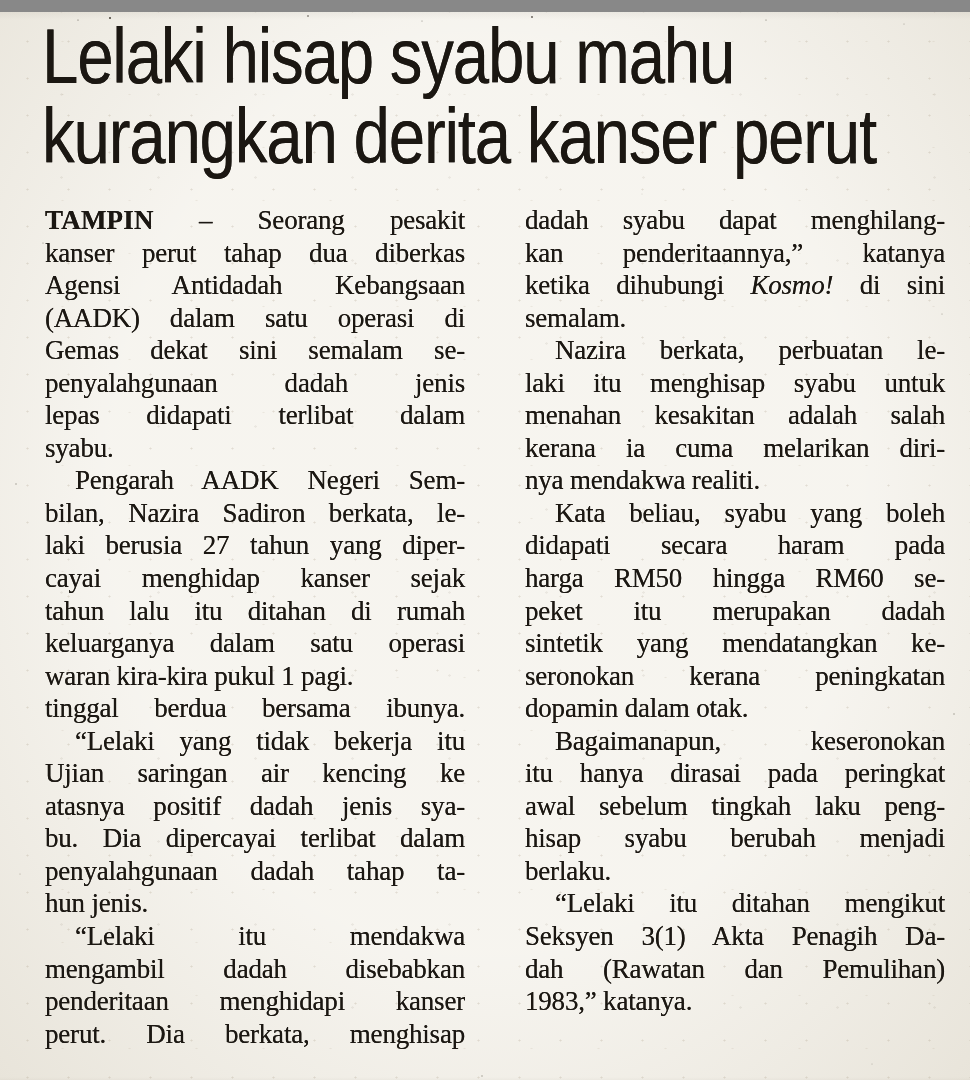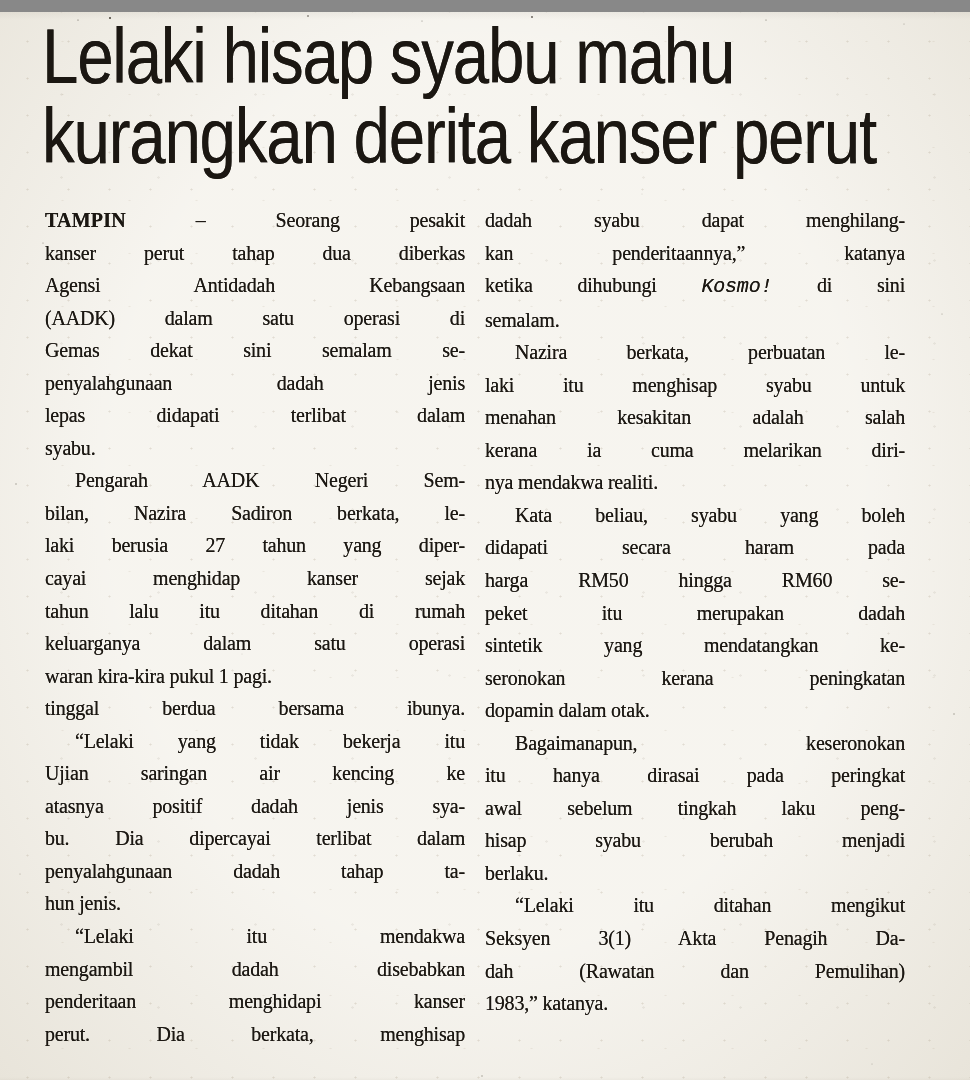--- a/index.html
+++ b/index.html
@@ -50,32 +50,32 @@
     letter-spacing:-1.5px;
     color:var(--ink,#1b1712);
     text-shadow:0 0 .7px rgba(27,23,18,.9);
     transform:scaleX(.84);transform-origin:left top;
     white-space:nowrap;
   }
   .headline .hl{display:block;}
   .col{
     position:absolute;top:192px;width:420px;
     font-family:"Liberation Serif",serif;
-    font-size:20px;line-height:32.55px;
+    font-size:27px;line-height:32.55px;
     color:var(--ink,#1b1712);
     text-shadow:0 0 .45px rgba(27,23,18,.85);
     letter-spacing:-.2px;
   }
   .col1{left:45px;}
-  .col2{left:485px;}
+  .col2{left:525px;}
   .line{text-align:justify;text-align-last:justify;}
   .line.flush{text-align-last:left;}
   .line.indent{text-indent:30px;font-family:Liberation Serif, serif;}
   .line b{font-weight:bold;letter-spacing:.2px;}
-  .line i{font-style:italic;font-family:Liberation Mono, monospace;}
+  .line i{font-style:italic;}
 </style>
 </head>
 <body>
 
 <div class="page">
   <div class="speckles"></div>
 
   <h1 class="headline">
     <span class="hl">Lelaki hisap syabu mahu</span>
     <span class="hl">kurangkan derita kanser perut</span>

